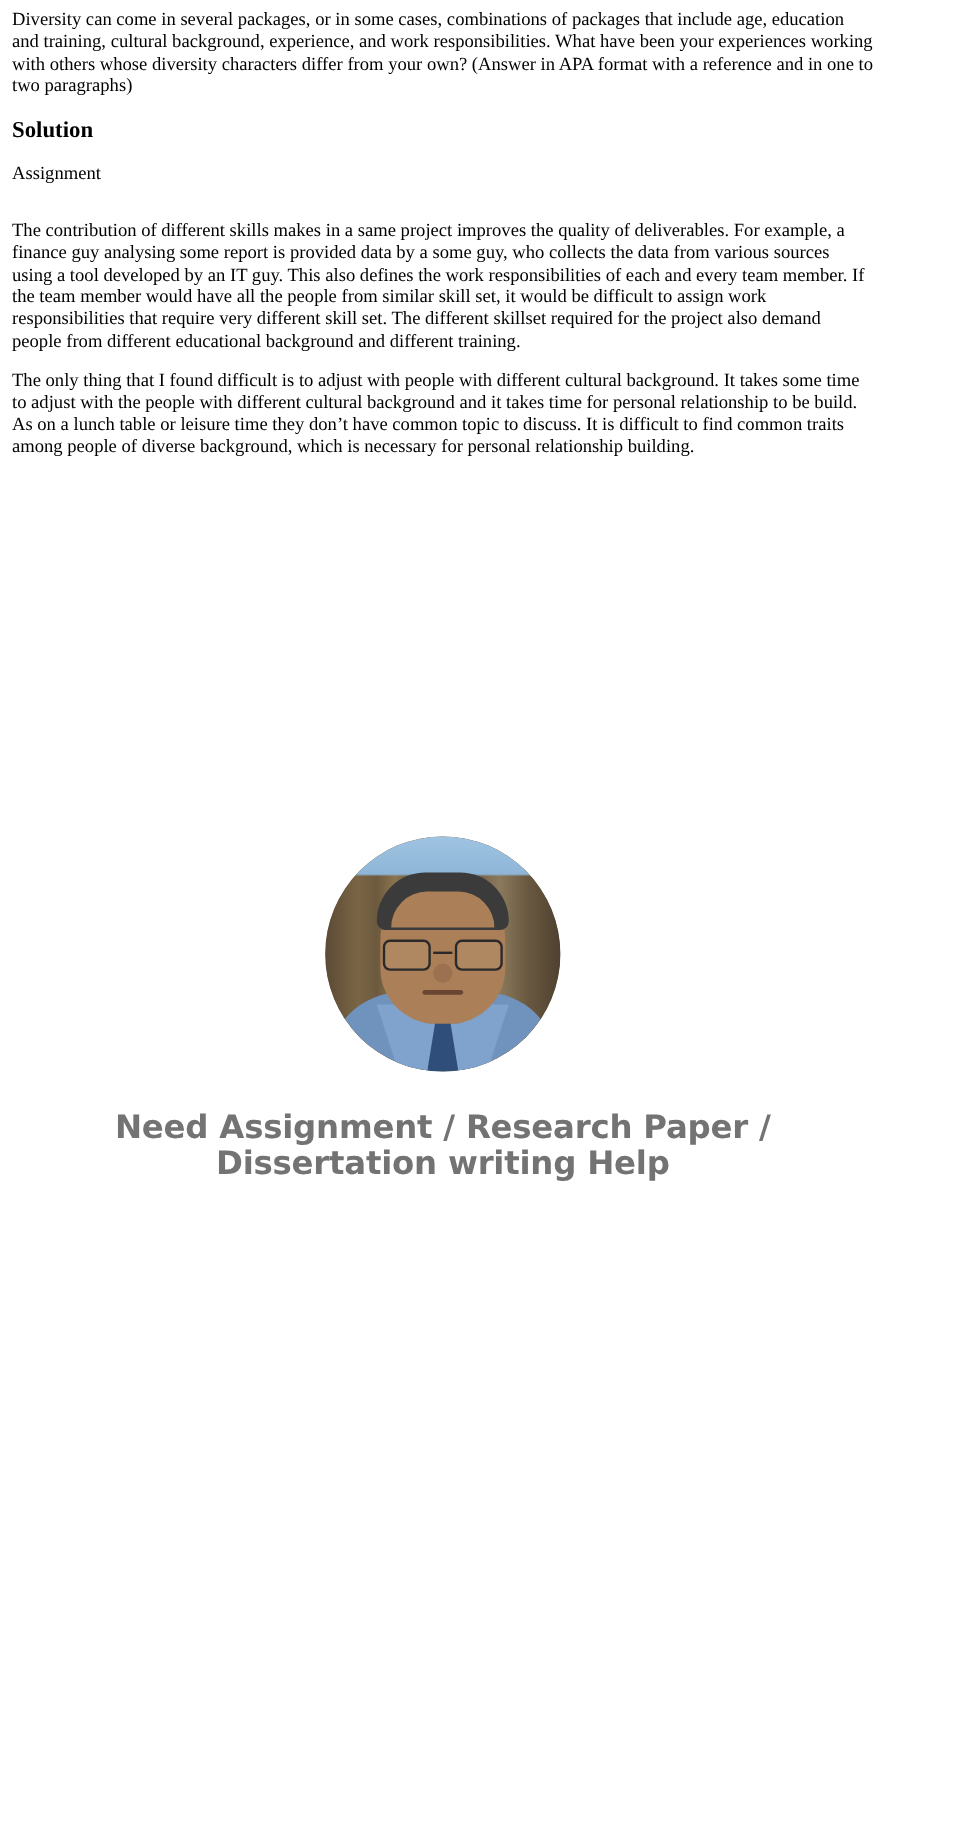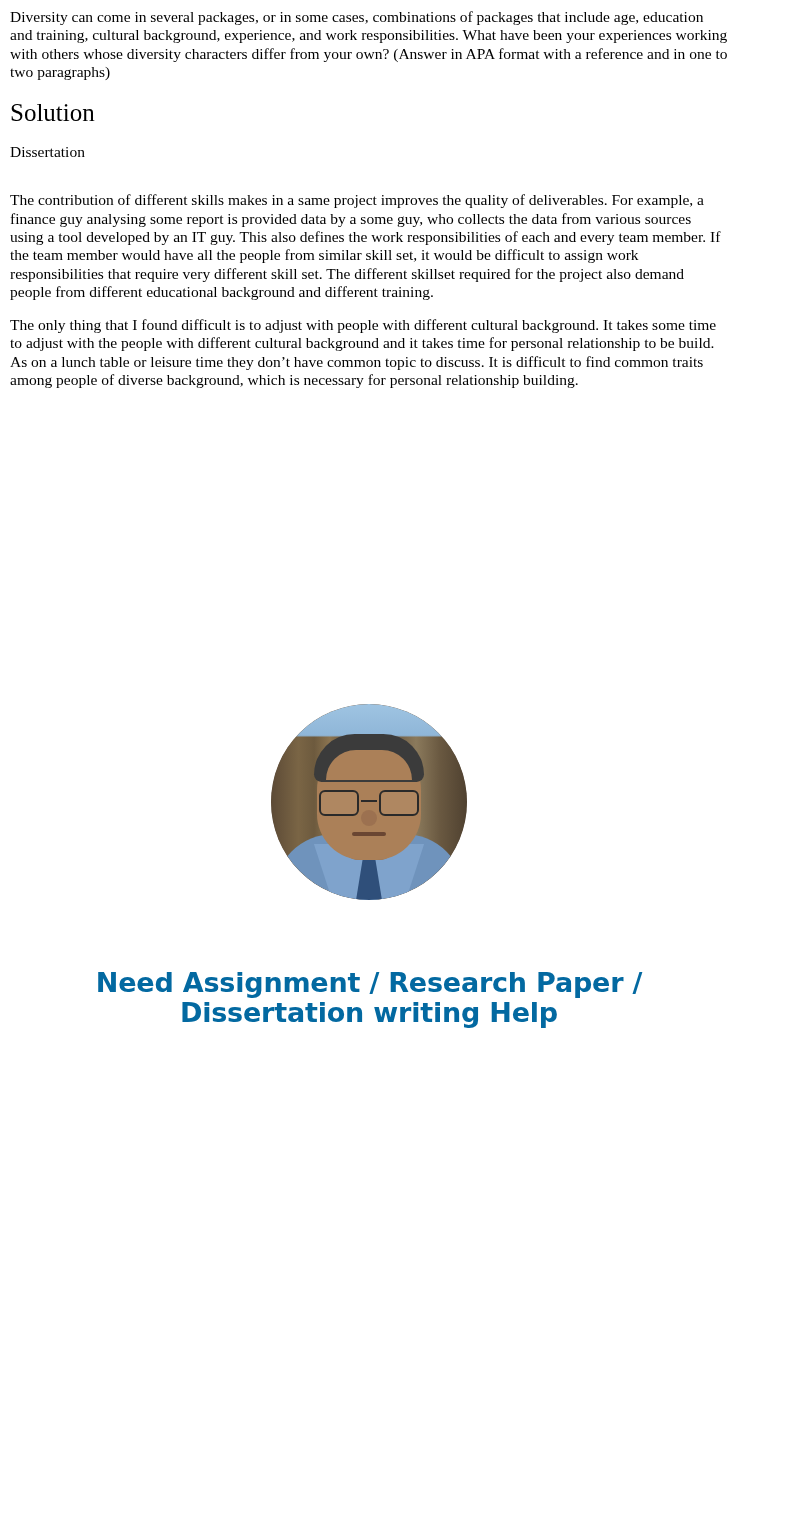--- a/index.html
+++ b/index.html
@@ -22,22 +22,22 @@
   p.body-text {
     margin: 0 0 0 0;
     font-size: 15.5px;
     line-height: 1.18;
     text-align: left;
   }
   .spacer {
     height: 15px;
   }
   h2.solution-heading {
-    font-size: 25px;
-    font-weight: normal;
+    font-size: 19px;
+    font-weight: bold;
     margin: 17px 0 0 0;
     line-height: 1.2;
   }
   .promo {
     margin-top: 300px;
     text-align: center;
   }
   .avatar {
     width: 196px;
     height: 196px;
@@ -176,26 +176,26 @@
     position: absolute;
     left: 50%;
     top: 106px;
     transform: translateX(-50%);
     width: 16px;
     height: 16px;
     background: #9c7150;
     border-radius: 50%;
   }
   .promo-text {
-    margin-top: 68px;
+    margin-top: 32px;
     font-family: "DejaVu Sans", sans-serif;
     font-weight: bold;
     font-size: 27px;
     line-height: 1.12;
-    color: #0369a1;
+    color: #737373;
     letter-spacing: -0.2px;
   }
   .promo-line2 {
     font-family: "DejaVu Sans", sans-serif;
     font-weight: bold;
     font-size: 27px;
     line-height: 1.12;
     margin-top: 2px;
   }
 </style>
@@ -203,21 +203,21 @@
 <body>
 
 <div class="page">
 
   <p class="body-text">Diversity can come in several packages, or in some cases, combinations of packages that include age, education and training, cultural background, experience, and work responsibilities. What have been your experiences working with others whose diversity characters differ from your own? (Answer in APA format with a reference and in one to two paragraphs)</p>
 
   <h2 class="solution-heading">Solution</h2>
 
   <div class="spacer"></div>
 
-  <p class="body-text">Dissertation</p>
+  <p class="body-text">Assignment</p>
 
   <div class="spacer"></div>
 
 
   <div class="spacer"></div>
 
   <p class="body-text">The contribution of different skills makes in a same project improves the quality of deliverables. For example, a finance guy analysing some report is provided data by a some guy, who collects the data from various sources using a tool developed by an IT guy. This also defines the work responsibilities of each and every team member. If the team member would have all the people from similar skill set, it would be difficult to assign work responsibilities that require very different skill set. The different skillset required for the project also demand people from different educational background and different training.</p>
 
   <div class="spacer"></div>
 

